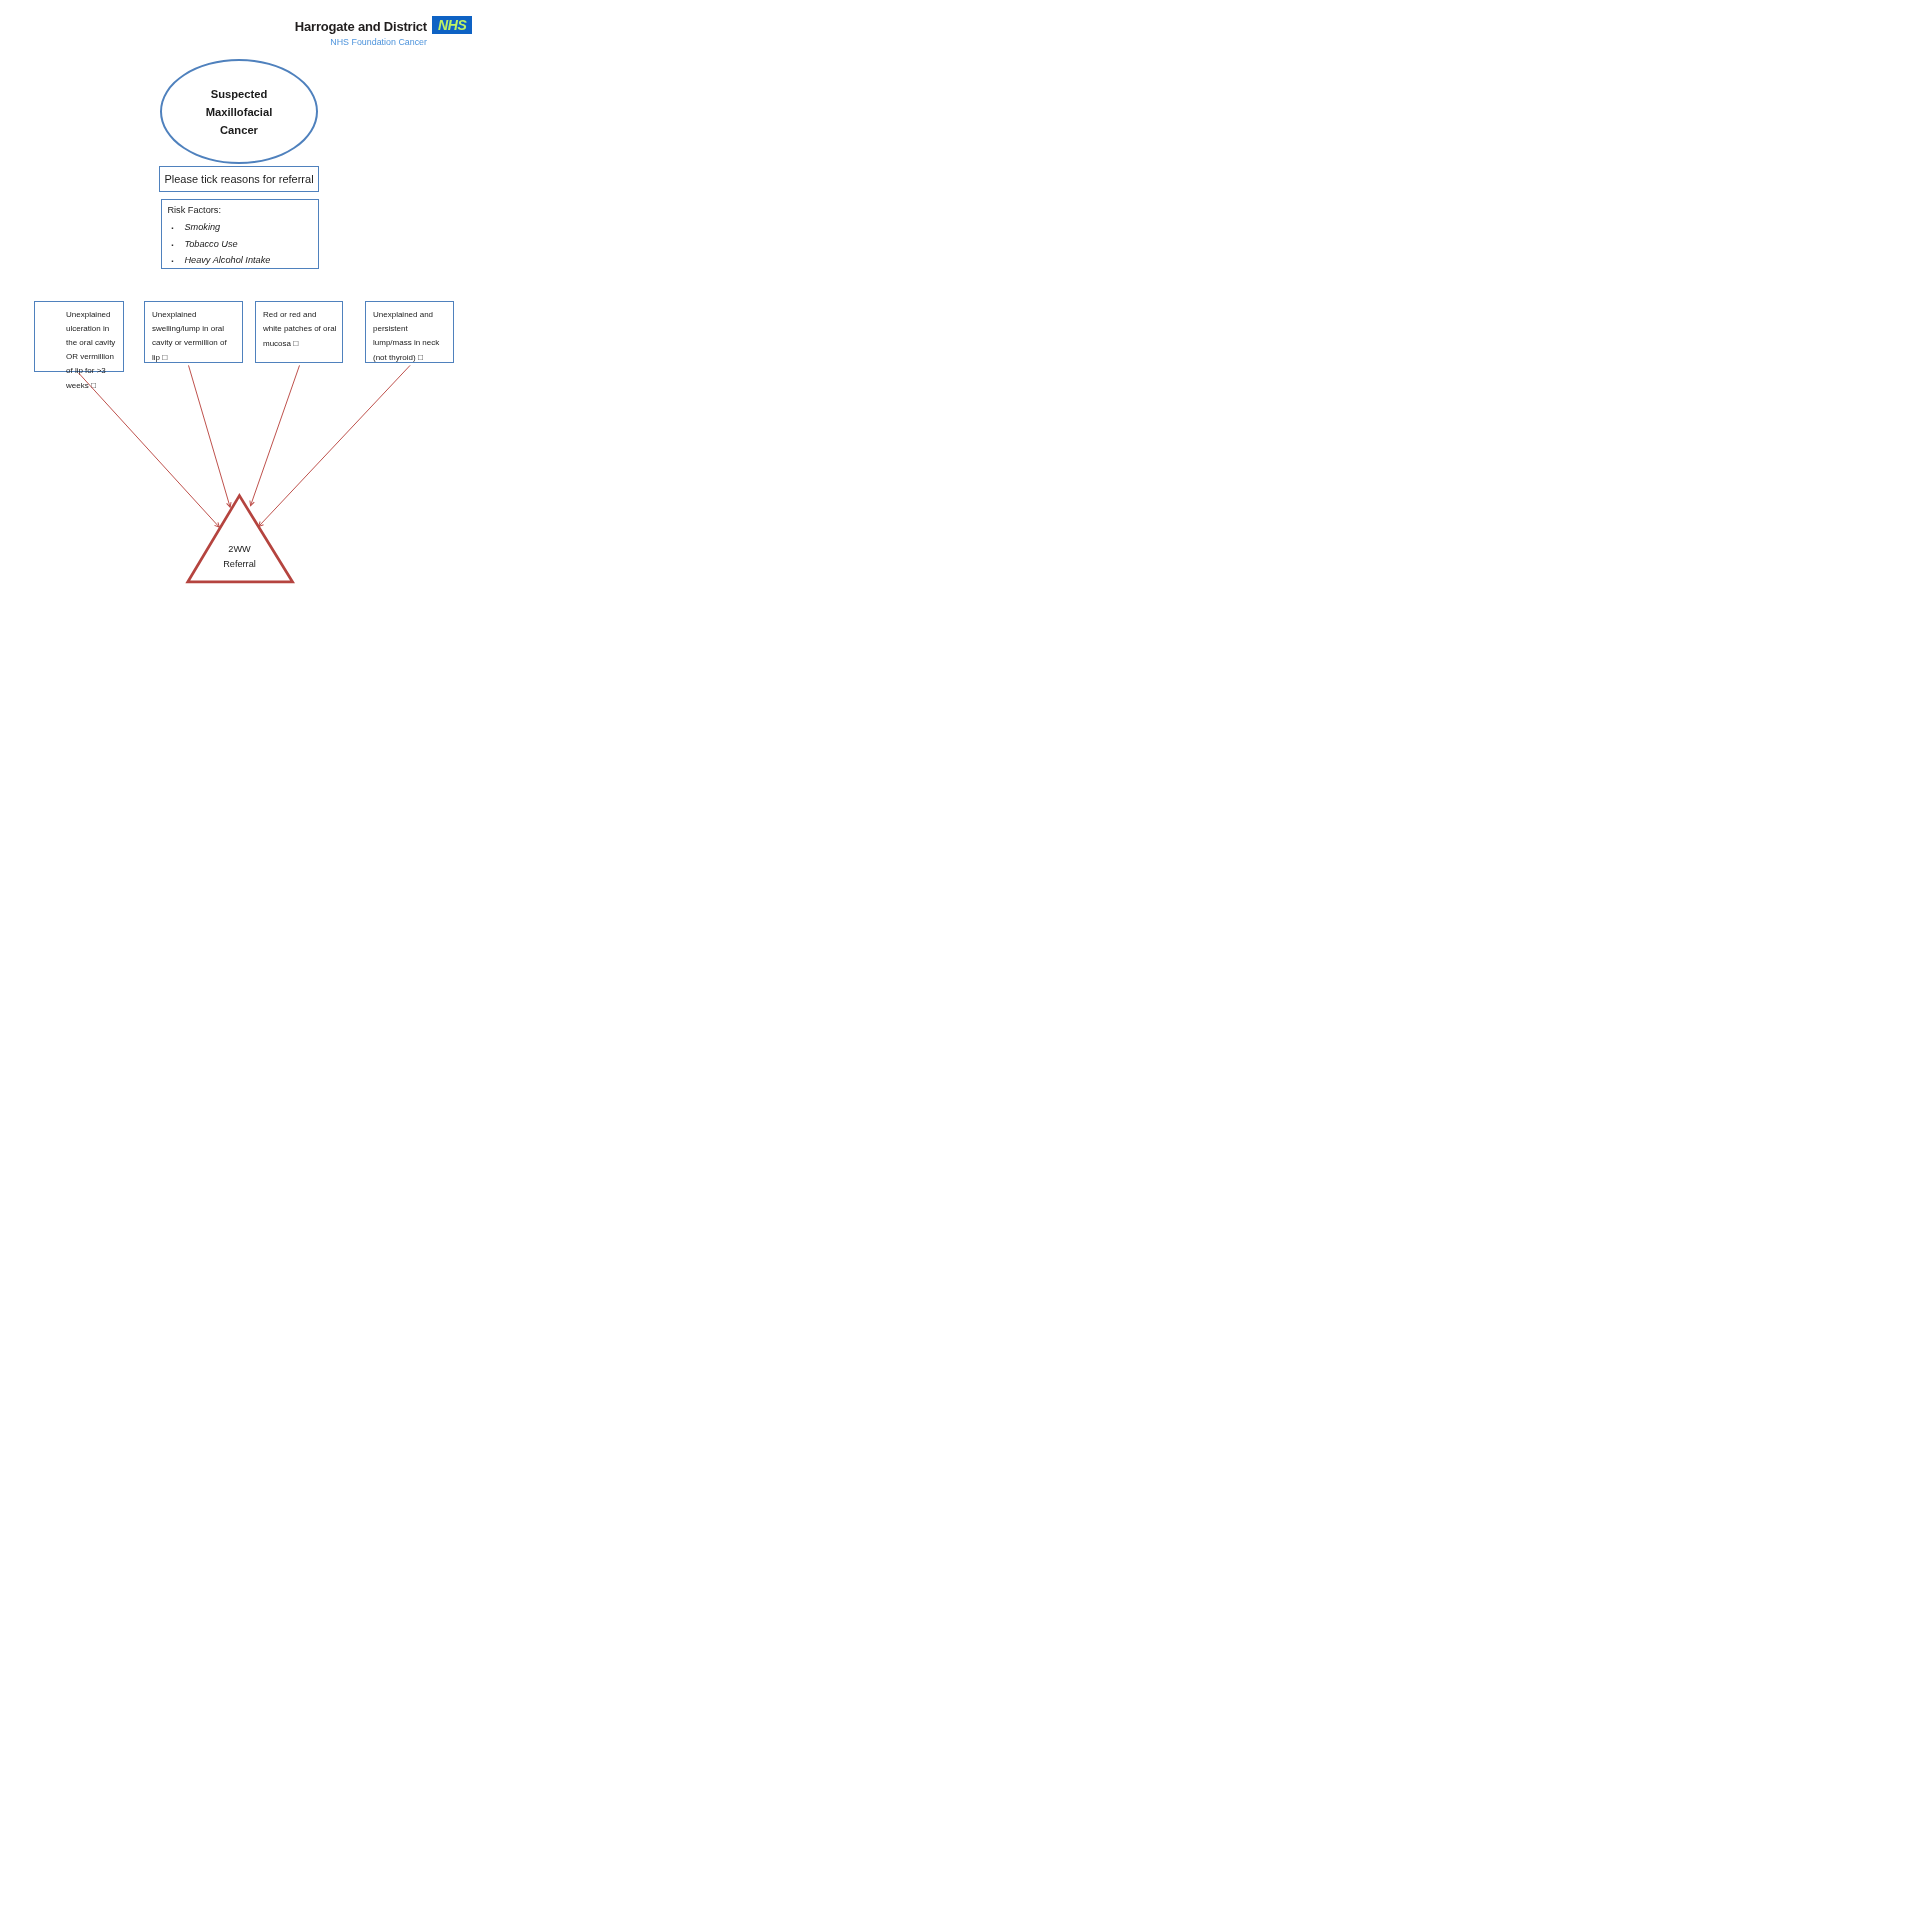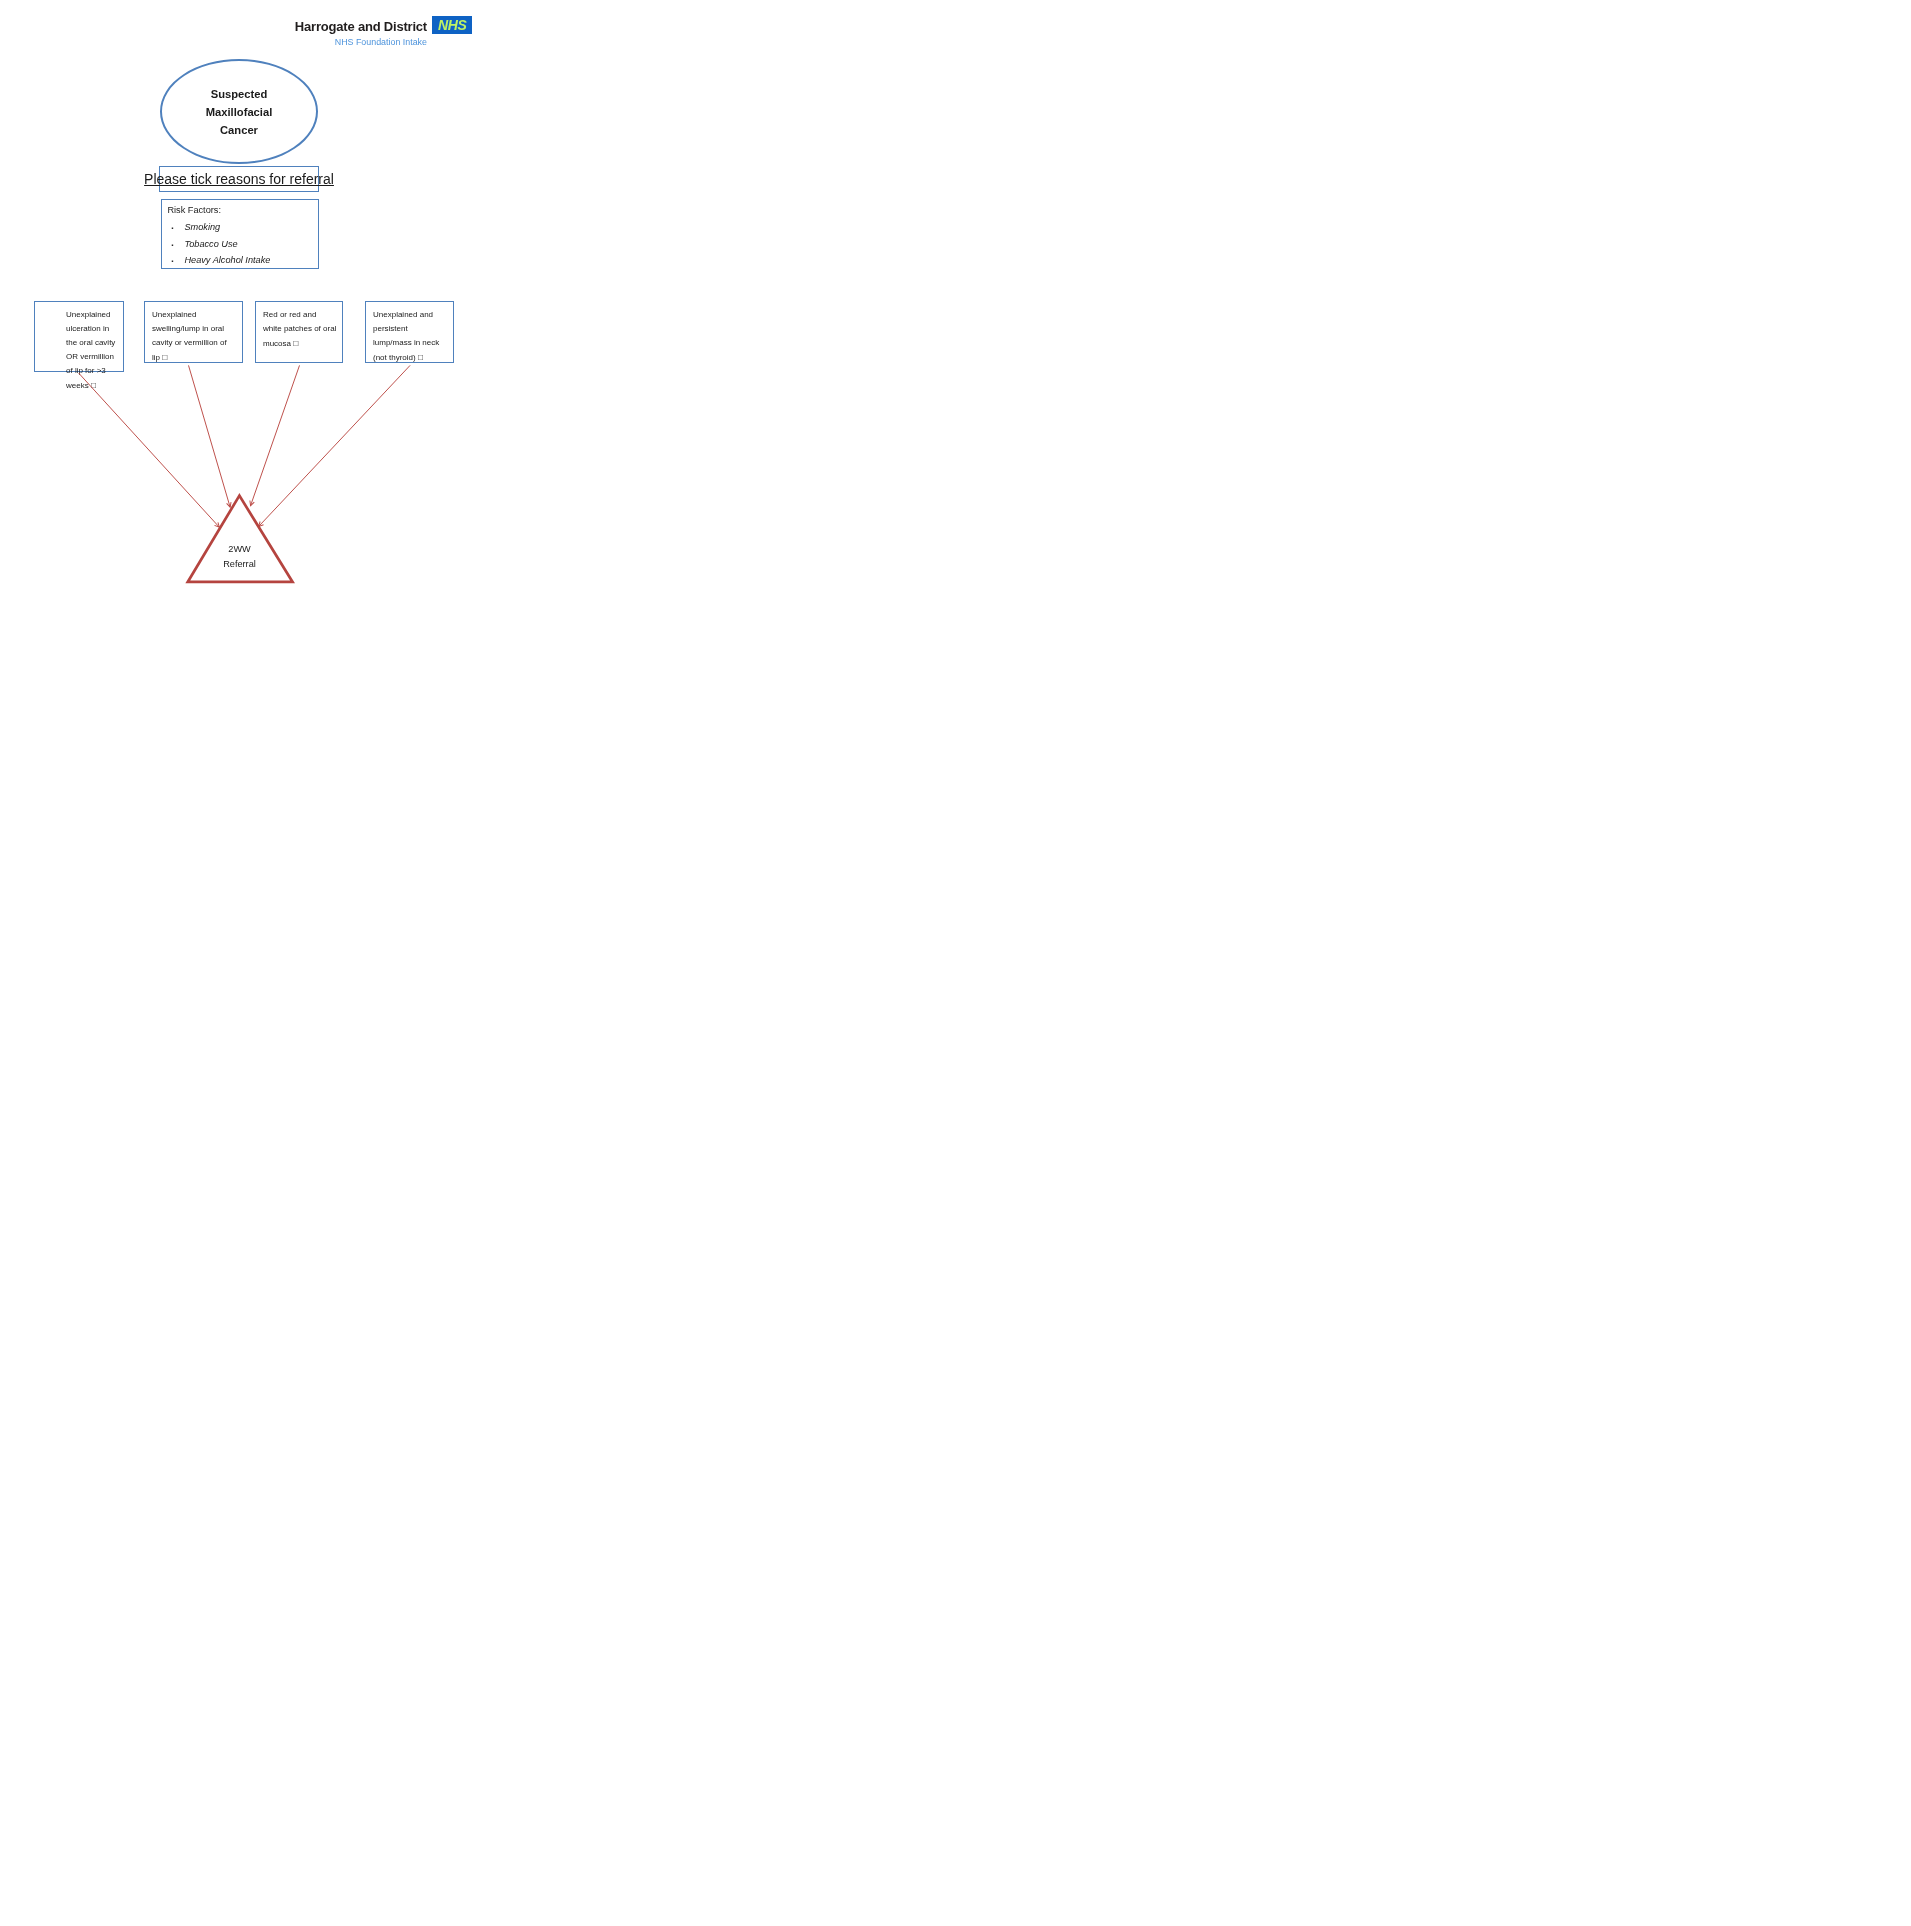--- a/index.html
+++ b/index.html
@@ -86,23 +86,22 @@
     top: 166px;
     width: 160px;
     height: 26px;
     border: 1.9px solid var(--box-border, #4f81bd);
     box-sizing: border-box;
     display: flex;
     align-items: center;
     justify-content: center;
   }
   .instruction-box span {
-    font-size: 14px;
+    font-size: 11px;
     white-space: nowrap;
-    text-decoration: underline;
   }
 
   
   .risk-box {
     position: absolute;
     left: 161px;
     top: 199px;
     width: 158px;
     height: 70px;
     border: 1.9px solid var(--box-border, #4f81bd);
@@ -166,21 +165,21 @@
 </style>
 </head>
 <body>
 
 <div class="page">
 
   <div class="logo-org">Harrogate and District</div>
   <div class="nhs-box">
     <span>NHS</span>
   </div>
-  <div class="logo-subtitle">NHS Foundation Intake</div>
+  <div class="logo-subtitle">NHS Foundation Cancer</div>
 
   <div class="ellipse">
     <div class="lines">
       <div>Suspected</div>
       <div>Maxillofacial</div>
       <div>Cancer</div>
     </div>
   </div>
 
   <div class="instruction-box">

